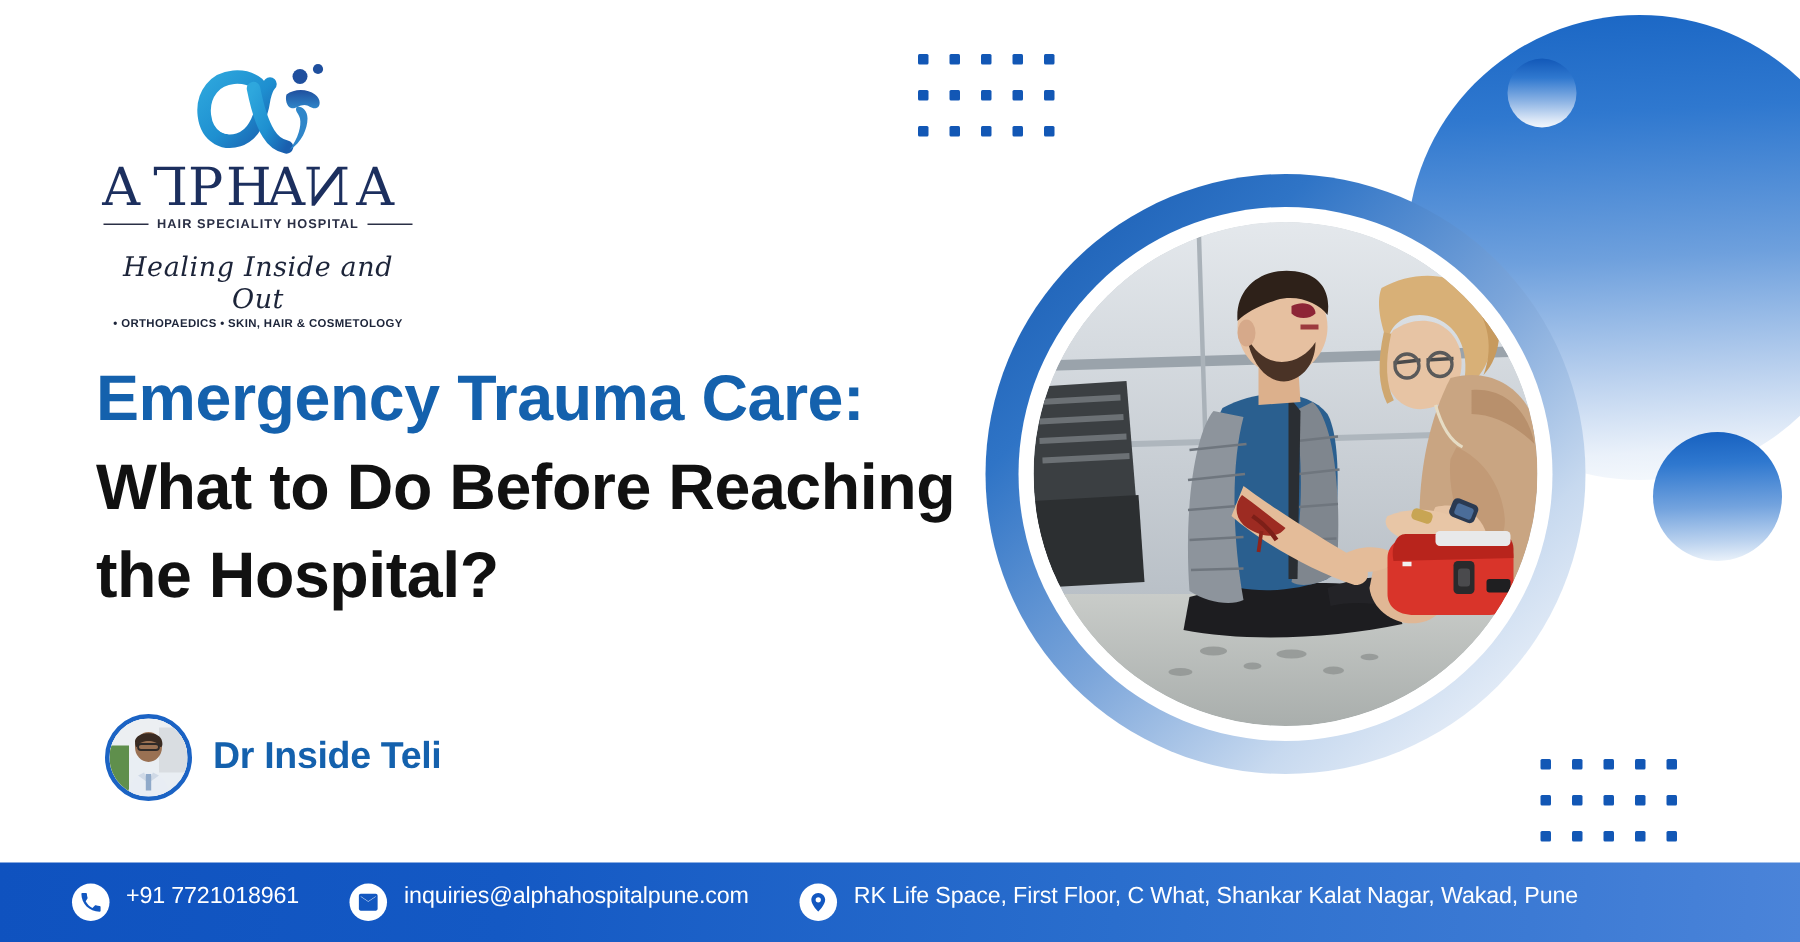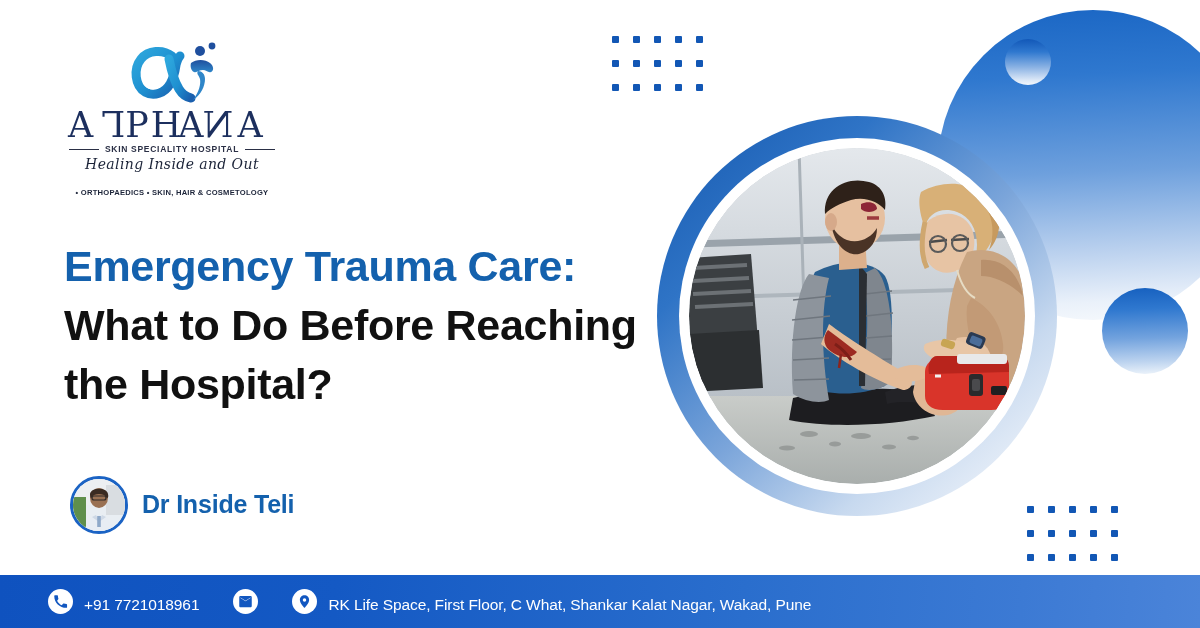--- a/index.html
+++ b/index.html
@@ -85,32 +85,32 @@
     letter-spacing:0.7px;
     color:#2a2f45;
     font-weight:600;
     white-space:nowrap;
     font-family:"Liberation Sans", sans-serif;
   }
   .logo-script{
     display:block;
     font-family:"DejaVu Serif", serif;
     font-style:italic;
-    font-size:14px;
+    font-size:18px;
     color:#1c2439;
-    margin-top:2px;
+    margin-top:14px;
     letter-spacing:0.4px;
   }
   .logo-sub2{
     display:block;
     font-size:7.6px;
     font-weight:700;
     letter-spacing:0.25px;
     color:#1c2439;
-    margin-top:16px;
+    margin-top:1px;
     white-space:nowrap;
   }
 
   
   #headline{
     position:absolute;
     left:64px;top:208px;
     width:590px;
     font-size:43px;
     line-height:1.38;
@@ -176,21 +176,21 @@
     position:absolute;
     left:0;bottom:0;
     width:1200px;height:53px;
     background:linear-gradient(95deg,#0f52bf 0%,#1459c4 28%,#2a6ecd 62%,#3c7ad4 85%,#4b84d9 100%);
     display:flex;align-items:center;
     padding-left:48px;
     box-sizing:border-box;
     gap:34px;
   }
   .footer-item{
-    display:flex;align-items:flex-end;gap:11px;
+    display:flex;align-items:flex-start;gap:11px;
     color:#ffffff;
     font-size:15.5px;
     letter-spacing:-0.1px;
     white-space:nowrap;
   }
   .footer-ico{
     width:25px;height:25px;border-radius:50%;
     background:#ffffff;
     display:flex;align-items:center;justify-content:center;
     flex:0 0 auto;
@@ -273,21 +273,21 @@
         <text x="56" y="29">P</text>
         <text x="80" y="29">H</text>
         <text x="106" y="29">A</text>
         <text x="134" y="29" transform="scale(-1,1) translate(-292,0)">N</text>
         <text x="162" y="29">A</text>
       </g>
     </svg>
 
     <div class="logo-rule">
       <span class="rule-line"></span>
-      <span class="logo-sub1">SKIN SPECIALITY HOSPITAL</span>
+      <span class="logo-sub1">HAIR SPECIALITY HOSPITAL</span>
       <span class="rule-line"></span>
     </div>
     <span class="logo-script">Healing Inside and Out</span>
     <span class="logo-sub2">• ORTHOPAEDICS  • SKIN, HAIR &amp; COSMETOLOGY</span>
   </div>
 
   <h1 id="headline">
     <span class="hl-accent">Emergency Trauma Care:</span><span> What to Do Before Reaching the Hospital?</span>
   </h1>
 
@@ -450,20 +450,21 @@
       </span>
       <span>+91 7721018961</span>
     </div>
 
     <div class="footer-item">
       <span class="footer-ico">
         <svg width="15" height="15" viewBox="0 0 24 24" aria-hidden="true">
           <path fill="#1257c0" d="M2 5c0-1.1.9-2 2-2h16c1.1 0 2 .9 2 2v14c0 1.1-.9 2-2 2H4c-1.1 0-2-.9-2-2zm2 .6v.6l8 5.3 8-5.3v-.6L12 10.8z"></path>
         </svg>
       </span>
+      <span>inquiries@alphahospitalpune.com</span>
     </div>
 
     <div class="footer-item">
       <span class="footer-ico">
         <svg width="15" height="15" viewBox="0 0 24 24" aria-hidden="true">
           <path fill="#1257c0" d="M12 2C7.9 2 4.6 5.3 4.6 9.4 4.6 15 12 22 12 22s7.4-7 7.4-12.6C19.4 5.3 16.1 2 12 2zm0 10.2a2.8 2.8 0 1 1 0-5.6 2.8 2.8 0 0 1 0 5.6z"></path>
         </svg>
       </span>
       <span>RK Life Space, First Floor, C What, Shankar Kalat Nagar, Wakad, Pune</span>
     </div>

